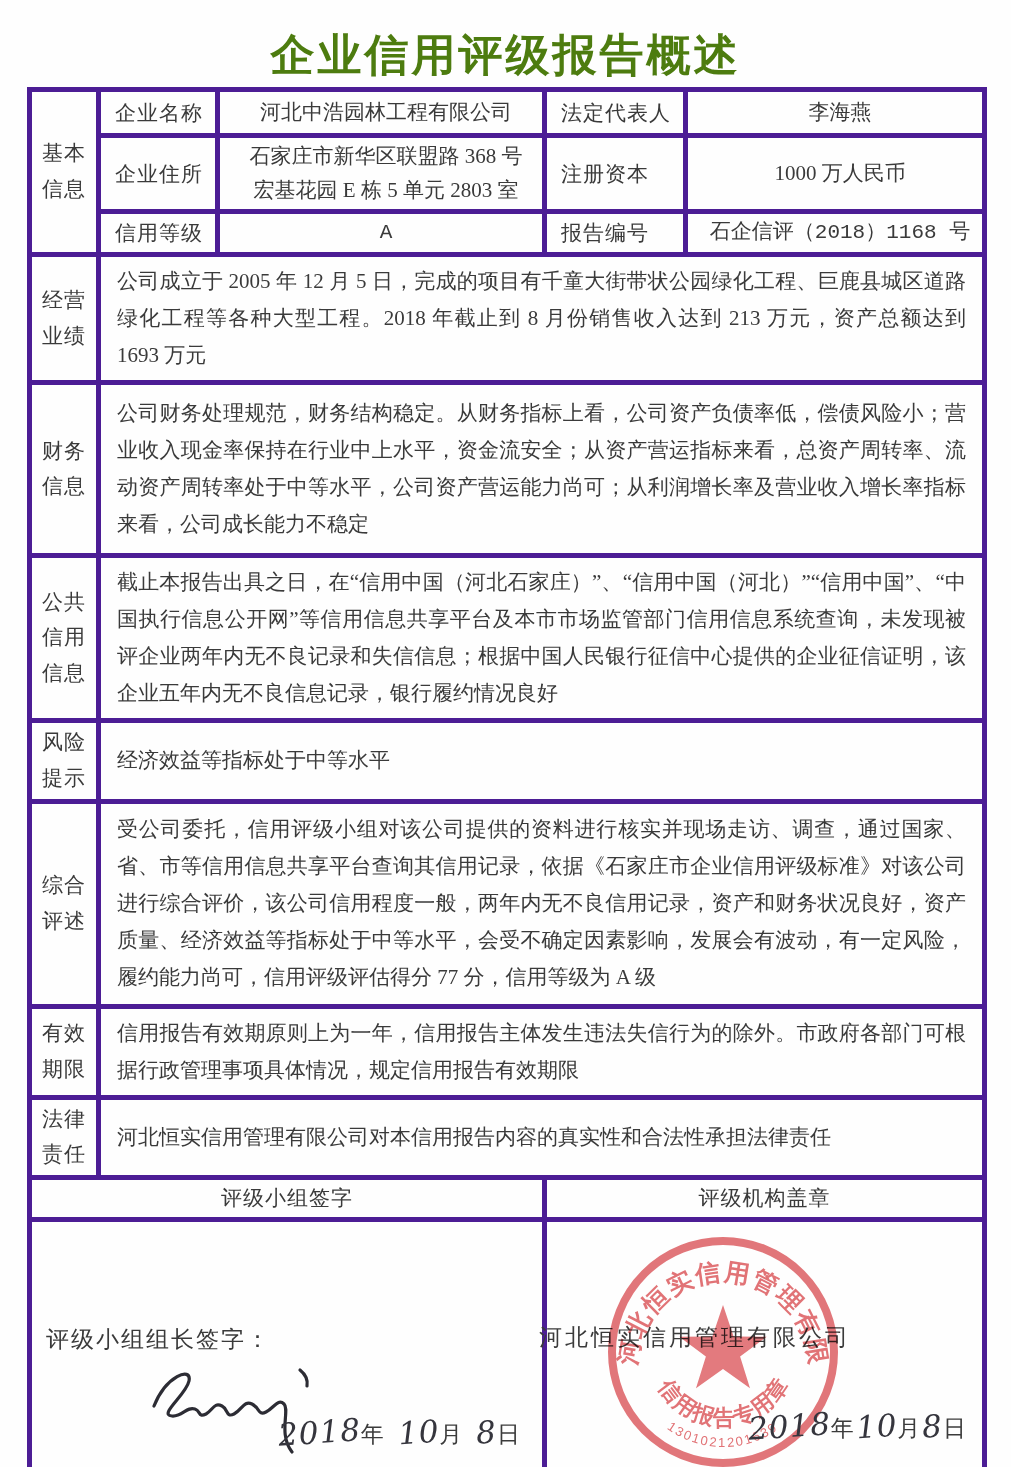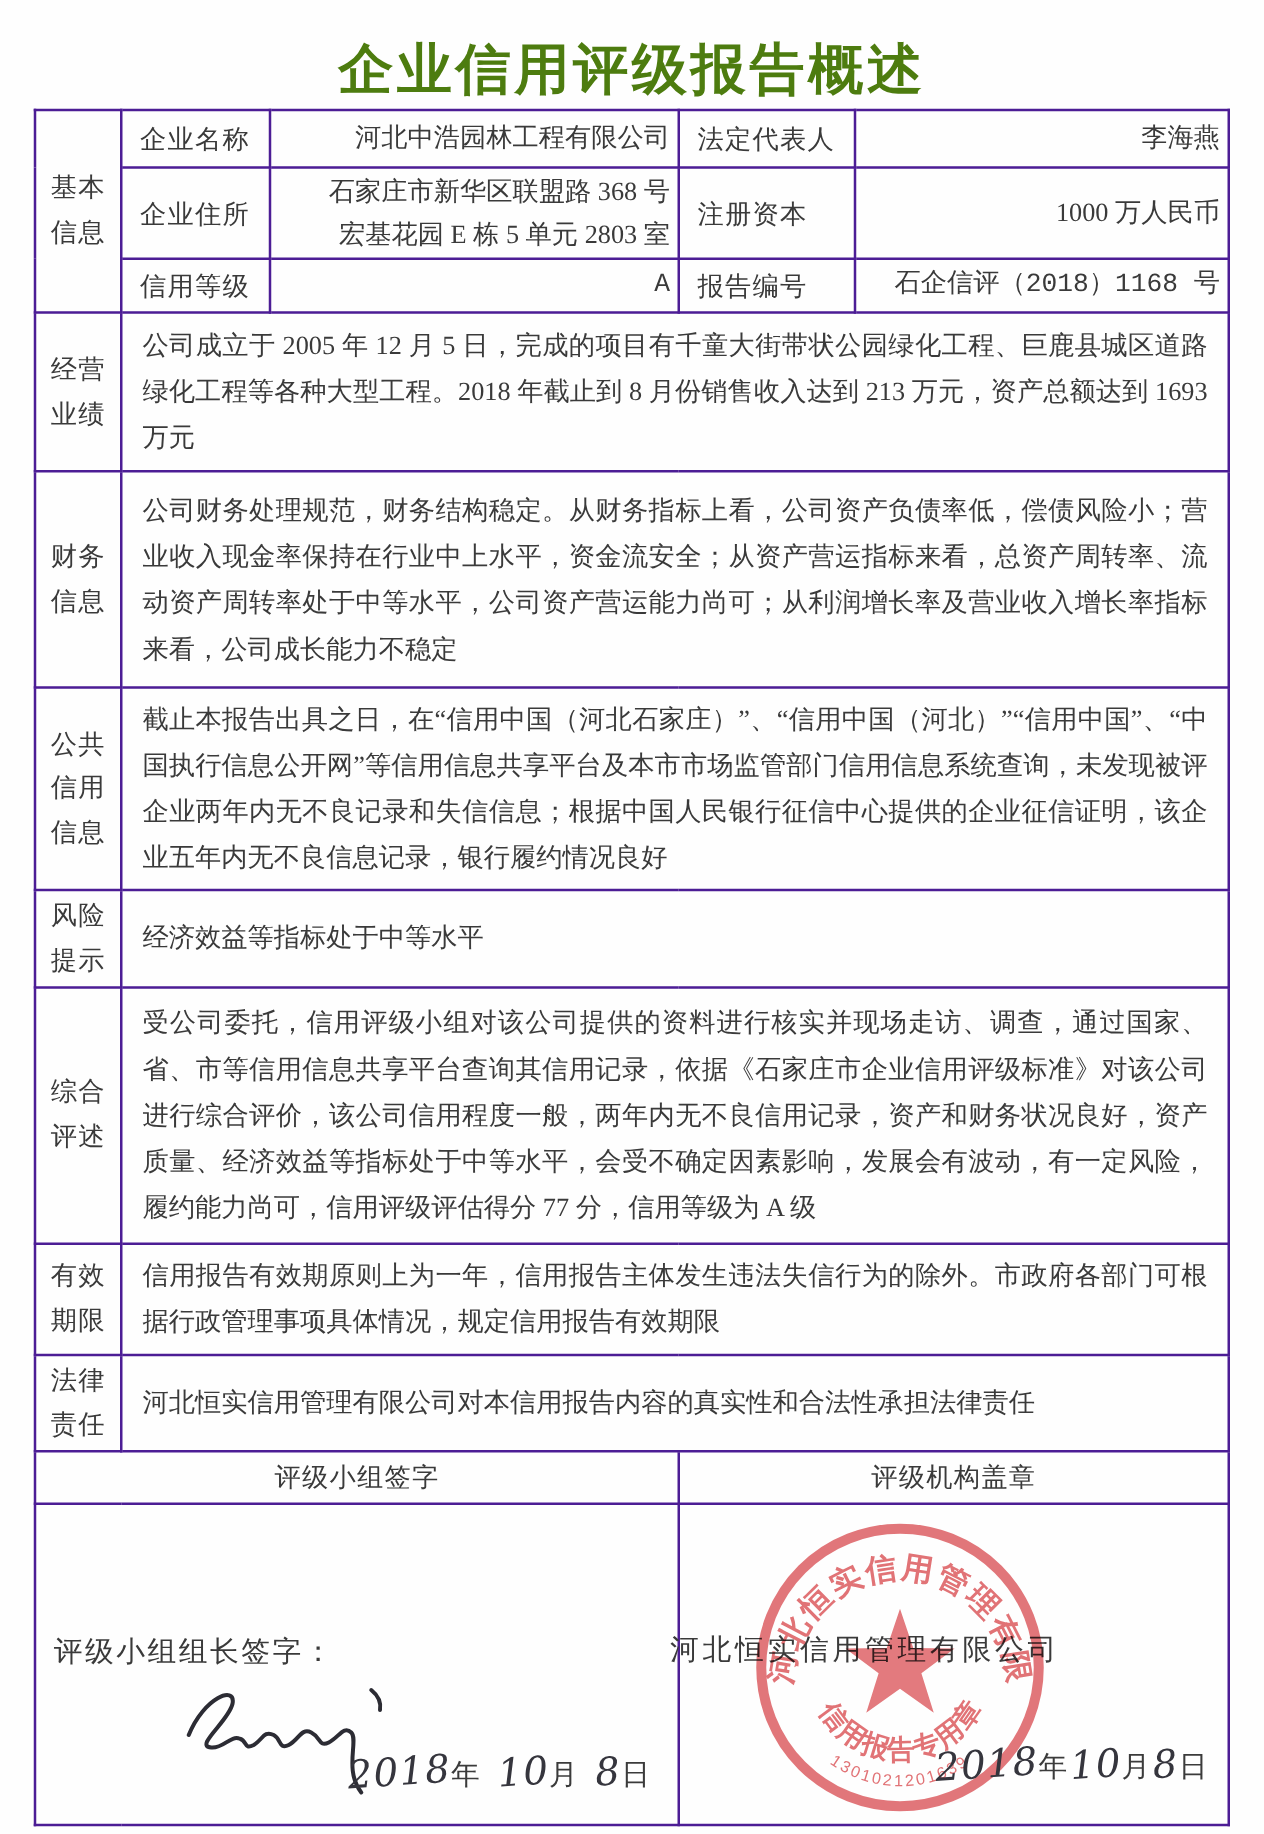--- a/index.html
+++ b/index.html
@@ -24,38 +24,38 @@
   }
   table.report {
     position: absolute;
     left: 27px;
     top: 87px;
     width: 955px;
     border-collapse: collapse;
     table-layout: fixed;
   }
   table.report td {
-    border: 2px solid #4c1d95;
+    border: 5px solid #4c1d95;
     vertical-align: middle;
     font-size: 21px;
   }
   td.side {
     text-align: center;
     white-space: pre-line;
     line-height: 1.7;
     letter-spacing: 1px;
     padding: 2px;
   }
   td.klabel {
     text-align: left;
     padding: 2px 4px 2px 14px;
     letter-spacing: 1px;
   }
   td.val {
-    text-align: right;
+    text-align: center;
     padding: 2px 6px 2px 16px;
     white-space: pre-line;
     line-height: 1.6;
   }
   td.body {
     text-align: justify;
     padding: 6px 16px;
     line-height: 37px;
   }
   td.fhead {

